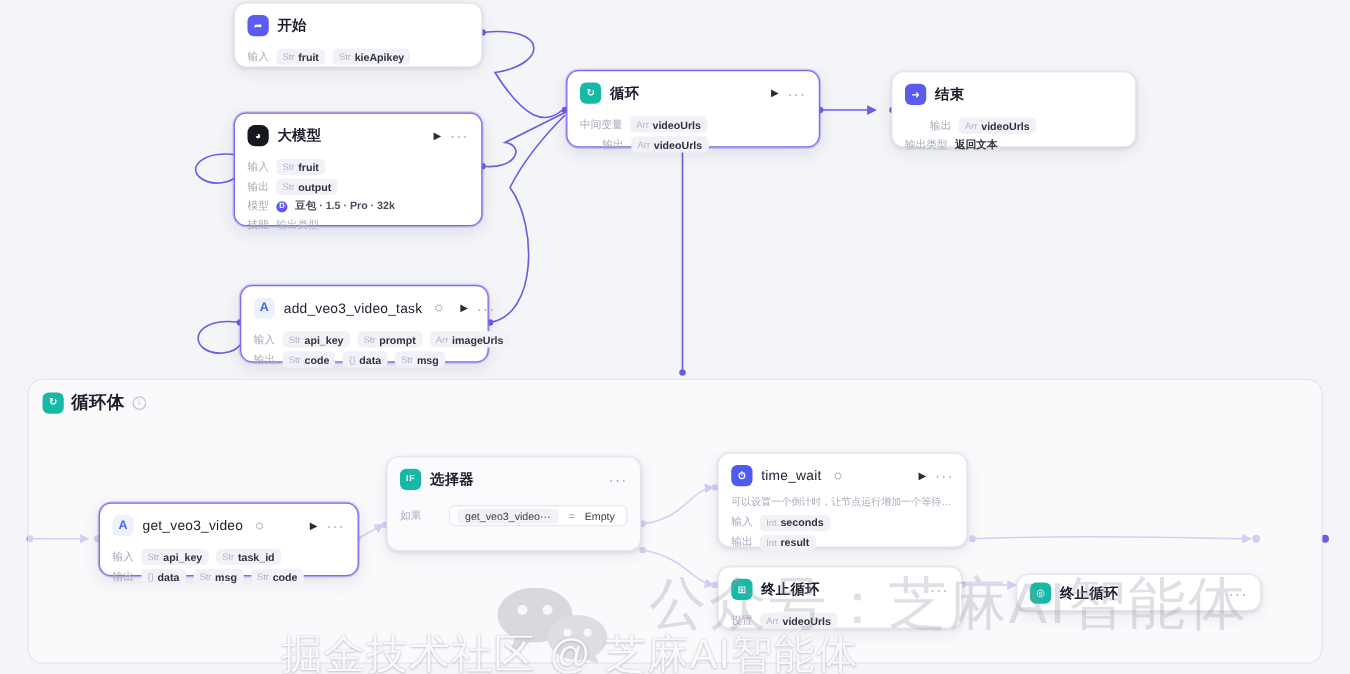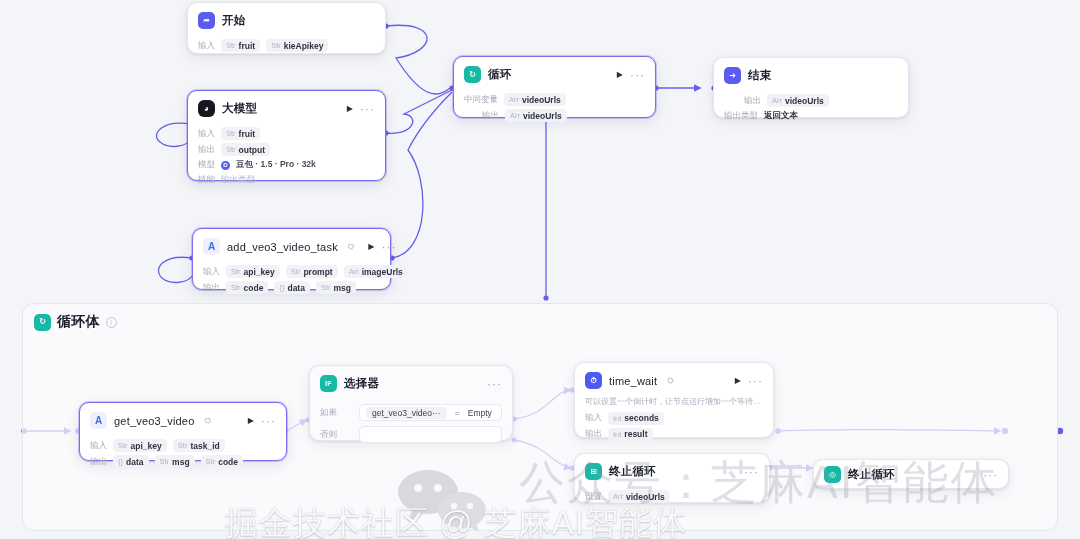--- a/index.html
+++ b/index.html
@@ -350,24 +350,20 @@
     </div>
     <div class="nbody">
       <div class="ifrow">
         <span class="iflab">如果</span>
         <span class="ifbox">
           <span class="ifvar">get_veo3_video···</span>
           <span class="ifop">=</span>
           <span class="ifval">Empty</span>
         </span>
       </div>
-      <div class="ifrow">
-        <span class="iflab">否则</span>
-        <span class="ifempty"></span>
-      </div>
     </div>
   </div>
 
   <div class="node" id="n-timewait" style="left:574px;top:362px;width:200px;height:76px;">
     <div class="nhead">
       <span class="nicon" style="background:#4d5bf0;">⏱</span>
       <span class="ntitle mono">time_wait</span>
       <span class="tagmark">⛭</span>
       <span class="sp"></span>
       <span class="play">▶</span>

